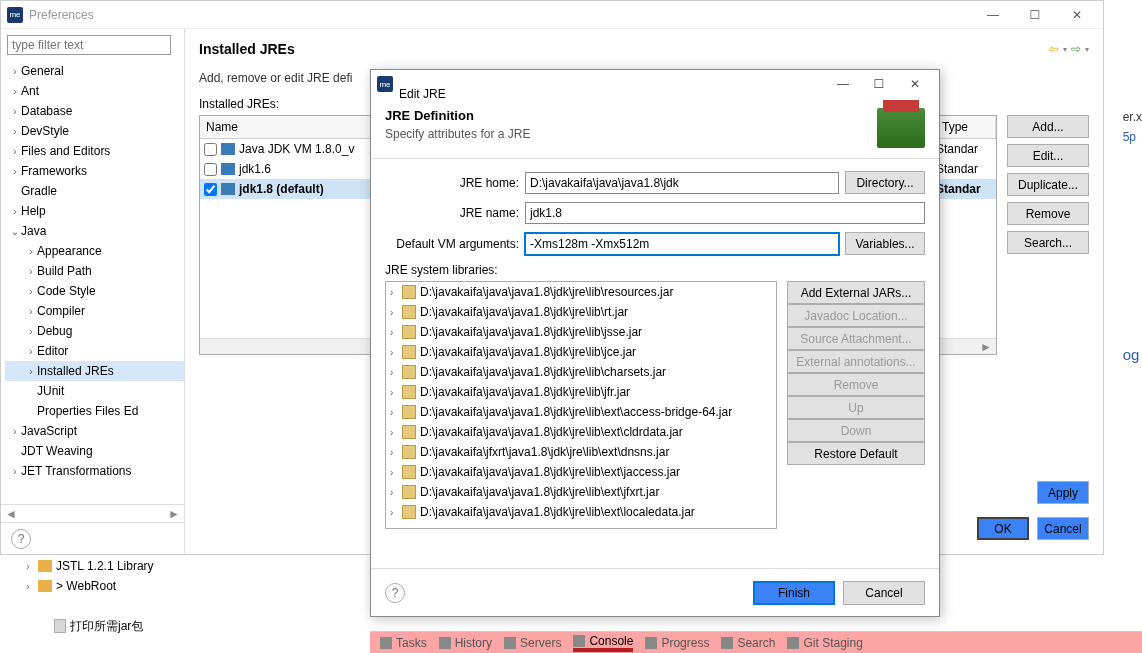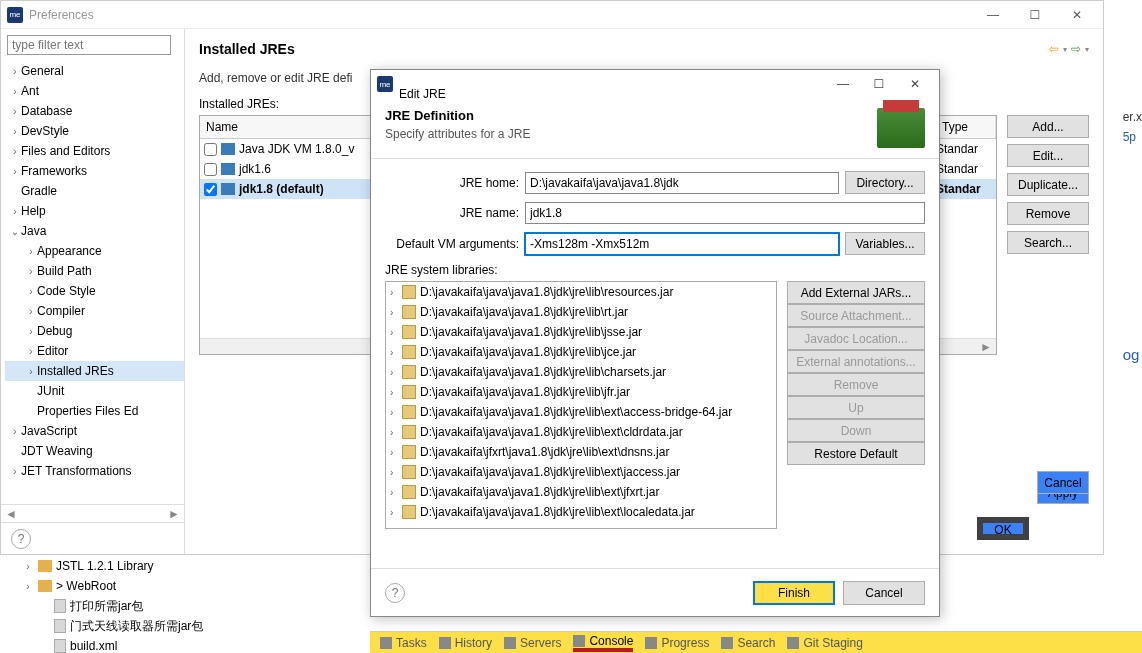--- a/index.html
+++ b/index.html
@@ -57,21 +57,21 @@
 .jre-row .typ { width: 60px; }
 .jre-row .nm { flex: 1; }
 .jre-row.sel .nm, .jre-row.sel .typ { font-weight: 600; }
 .hscroll { position: absolute; bottom: 0; left: 0; right: 0; height: 16px; background: #f0f0f0; border-top: 1px solid #ddd; display: flex; align-items: center; justify-content: flex-end; padding-right: 4px; color: #888; }
 
 .side-btns { display: flex; flex-direction: column; gap: 6px; width: 82px; }
 .side-btns button, .dlg-side button { height: 23px; background: #e1e1e1; border: 1px solid #adadad; cursor: default; }
 
 .bottom-btns { position: absolute; right: 14px; bottom: 14px; display: flex; gap: 8px; }
 .bottom-btns button { width: 52px; height: 23px; background: #3b82f6; border: 1px solid #adadad; }
-.bottom-btns button.primary { border: 6px solid #404040; margin-top: 46px; }
+.bottom-btns button.primary { border: 2px solid #404040; }
 
 
 .dialog { position: absolute; left: 370px; top: 69px; width: 570px; height: 548px; background: #fff; border: 1px solid #888; box-shadow: 2px 2px 12px rgba(0,0,0,0.25); z-index: 10; }
 .dlg-titlebar { height: 28px; display: flex; align-items: center; padding: 0 6px; }
 .dlg-titlebar .app-icon { width: 16px; height: 16px; background: #1a3a6e; color:#fff; font-size:8px; display:flex;align-items:center;justify-content:center; margin-right:6px; border-radius:2px;}
 .dlg-titlebar .dtitle { flex: 1; margin-top: 20px; }
 .dlg-titlebar .wbtn { width: 36px; height: 24px; display:flex;align-items:center;justify-content:center; color:#444; }
 .dlg-header { padding: 10px 14px; border-bottom: 1px solid #ddd; display:flex; }
 .dlg-header .txt { flex:1; }
 .dlg-header h3 { font-size: 13px; font-weight: 600; margin-bottom: 4px; }
@@ -92,37 +92,37 @@
 .lib-item { display: flex; align-items: center; height: 20px; padding-left: 4px; }
 .lib-item .exp { width: 12px; color:#666; font-size:10px; }
 .lib-item .jar { width: 14px; height: 14px; background:#e6c978; border:1px solid #b89a4a; margin-right:4px; }
 .dlg-side { display:flex; flex-direction:column; width: 138px; }
 .dlg-side button { width: 100%; }
 .dlg-side button:disabled { color:#999; }
 
 .dlg-footer { position:absolute; bottom:0; left:0; right:0; height: 48px; border-top:1px solid #ddd; display:flex; align-items:center; padding: 0 14px; }
 .dlg-footer .help-circle { margin-right:auto; }
 .dlg-footer button { width: 82px; height: 24px; background:#e1e1e1; border:1px solid #adadad; margin-left:8px; }
-.dlg-footer button.primary { border:2px solid #0078d7; background:#fde047; }
+.dlg-footer button.primary { border:2px solid #0078d7; background:#3b82f6; }
 
 
 .bg-right { position:absolute; right:0; top:110px; font-size:13px; }
 .bg-right .xr { color:#333; }
 .bg-right .fp { color:#2a5db0; margin-top:6px; }
 .bg-right .og { color:#2a5db0; position:absolute; top:236px; font-size:15px; }
 
 .proj-tree { position:absolute; left:12px; top:556px; }
 .proj-tree .pitem { display:flex; align-items:center; height:20px; gap:4px; }
 .proj-tree .exp { width:12px; text-align:center; color:#666; font-size:10px; }
 .proj-tree .fold { width:14px; height:12px; background:#e6b04a; }
 .proj-tree .file { width:12px; height:14px; background:#d8d8d8; border:1px solid #aaa; }
 .proj-tree .l1 { padding-left: 10px; }
-.proj-tree .l2 { padding-left: 26px; }
-
-.tabs-bar { position:absolute; left:370px; bottom:0; right:0; height:22px; border-top:1px solid #ccc; display:flex; align-items:center; gap:12px; padding-left:10px; color:#555; background:#fde047; }
+.proj-tree .l2 { padding-left: 26px; margin-top: 20px; }
+
+.tabs-bar { position:absolute; left:370px; bottom:0; right:0; height:22px; border-top:1px solid #ccc; display:flex; align-items:center; gap:12px; padding-left:10px; color:#555; background:#fca5a5; }
 .tabs-bar .tab { display:flex; align-items:center; gap:4px; }
 .tabs-bar .tab.active { border-bottom:4px solid #b91c1c; color:#000;text-align:center; }
 .tabs-bar .ticon { width:12px; height:12px; background:#888; }
 </style>
 </head>
 <body>
 
 <div class="prefs-window">
   <div class="titlebar">
     <div class="app-icon">me</div>
@@ -384,22 +384,22 @@
             <span>D:\javakaifa\java\java1.8\jdk\jre\lib\ext\jfxrt.jar</span>
           </div>
           <div class="lib-item">
             <span class="exp">›</span>
             <span class="jar"></span>
             <span>D:\javakaifa\java\java1.8\jdk\jre\lib\ext\localedata.jar</span>
           </div>
         </div>
       <div class="dlg-side" id="dlg-side">
           <button>Add External JARs...</button>
+          <button disabled="">Javadoc Location...</button>
           <button disabled="">Source Attachment...</button>
-          <button disabled="">Javadoc Location...</button>
           <button disabled="">External annotations...</button>
           <button disabled="">Remove</button>
           <button disabled="">Up</button>
           <button disabled="">Down</button>
           <button>Restore Default</button>
         </div>
     </div>
   </div>
   <div class="dlg-footer">
     <div class="help-circle">?</div>

